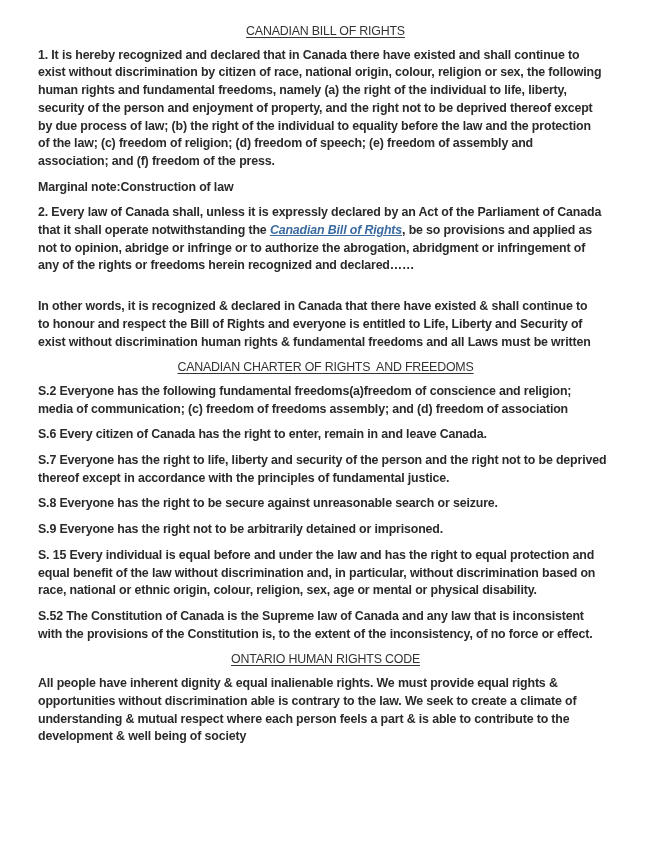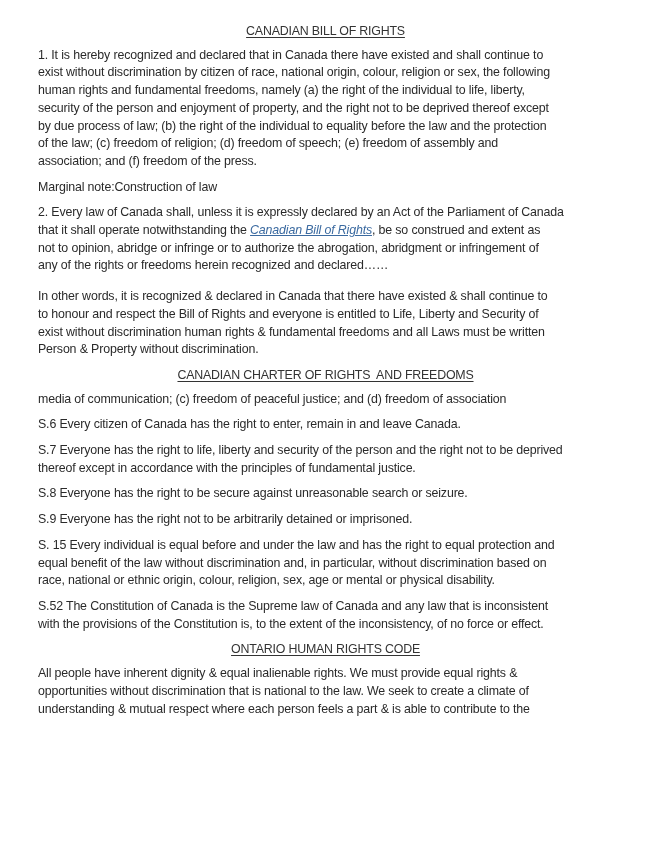--- a/index.html
+++ b/index.html
@@ -10,23 +10,23 @@
   }
   .page {
     position: absolute; left: 38px; top: 23px; width: 575px;
     font-size: 12.4px; line-height: 17.7px; letter-spacing: -0.15px;
   }
   .heading {
     text-align: center; text-decoration: underline; text-underline-offset: 2px;
     font-size: 12.4px; margin: 0 0 6px 0; font-weight: normal; letter-spacing: -0.2px;
     color: #333;
   }
-  .para { margin: 0 0 8px 0; white-space: normal; }
+  .para { margin: 0 0 8px 0; white-space: normal; font-weight: bold; }
   .line { display: block; white-space: nowrap; }
-  .para.tight { margin-bottom: 13px; }
+  .para.tight { margin-bottom: 23px; }
   a.link {
     color: #3b6aa0; font-style: italic; text-decoration: underline;
   }
 </style>
 </head>
 <body>
 
 <div class="page">
 
   <h2 class="heading">CANADIAN BILL OF RIGHTS</h2>
@@ -40,36 +40,36 @@
     <span class="line">of the law; (c) freedom of religion; (d) freedom of speech; (e) freedom of assembly and</span>
     <span class="line">association; and (f) freedom of the press.</span>
   </p>
 
   <p class="para">
     <span class="line">Marginal note:Construction of law</span>
   </p>
 
   <p class="para tight">
     <span class="line">2. Every law of Canada shall, unless it is expressly declared by an Act of the Parliament of Canada</span>
-    <span class="line"><span>that it shall operate notwithstanding the </span><a class="link" href="#">Canadian Bill of Rights</a><span>, be so construed and extent as</span></span>
+    <span class="line"><span>that it shall operate notwithstanding the </span><a class="link" href="#">Canadian Bill of Rights</a><span>, be so provisions and applied as</span></span>
     <span class="line">not to opinion, abridge or infringe or to authorize the abrogation, abridgment or infringement of</span>
     <span class="line">any of the rights or freedoms herein recognized and declared……</span>
   </p>
 
   <p class="para">
     <span class="line">In other words, it is recognized &amp; declared in Canada that there have existed &amp; shall continue to</span>
     <span class="line">to honour and respect the Bill of Rights and everyone is entitled to Life, Liberty and Security of</span>
     <span class="line">exist without discrimination human rights &amp; fundamental freedoms and all Laws must be written</span>
-    <span class="line">Person &amp; Property without discrimination.</span>
   </p>
 
   <h2 class="heading" style="white-space:pre;">CANADIAN CHARTER OF RIGHTS  AND FREEDOMS</h2>
 
   <p class="para">
-    <span class="line">media of communication; (c) freedom of peaceful justice; and (d) freedom of association</span>
+    <span class="line">S.2 Everyone has the following fundamental freedoms(a)freedom of conscience and religion;</span>
+    <span class="line">media of communication; (c) freedom of freedoms assembly; and (d) freedom of association</span>
   </p>
 
   <p class="para">
     <span class="line">S.6 Every citizen of Canada has the right to enter, remain in and leave Canada.</span>
   </p>
 
   <p class="para">
     <span class="line">S.7 Everyone has the right to life, liberty and security of the person and the right not to be deprived</span>
     <span class="line">thereof except in accordance with the principles of fundamental justice.</span>
   </p>
@@ -90,17 +90,18 @@
 
   <p class="para">
     <span class="line">S.52 The Constitution of Canada is the Supreme law of Canada and any law that is inconsistent</span>
     <span class="line">with the provisions of the Constitution is, to the extent of the inconsistency, of no force or effect.</span>
   </p>
 
   <h2 class="heading">ONTARIO HUMAN RIGHTS CODE</h2>
 
   <p class="para">
     <span class="line">All people have inherent dignity &amp; equal inalienable rights. We must provide equal rights &amp;</span>
-    <span class="line">opportunities without discrimination that is national to the law. We seek to create a climate of</span>
+    <span class="line">opportunities without discrimination able is contrary to the law. We seek to create a climate of</span>
     <span class="line">understanding &amp; mutual respect where each person feels a part &amp; is able to contribute to the</span>
+    <span class="line">development &amp; well being of society</span>
   </p>
 
 </div>
 
 </body></html>

